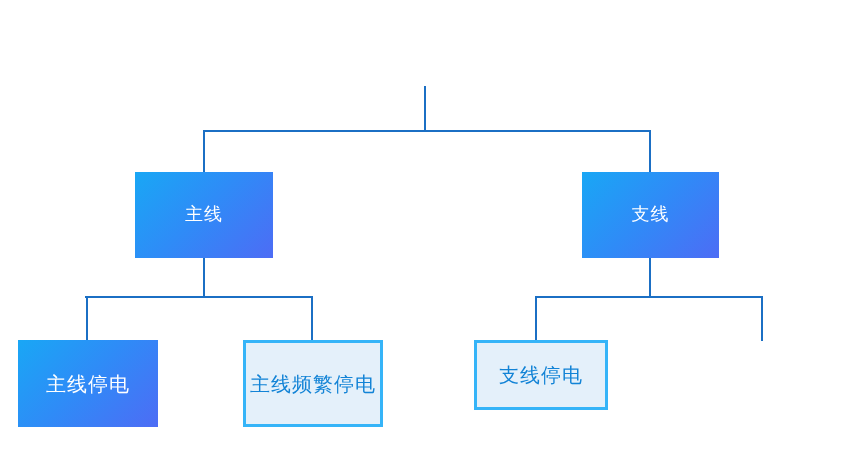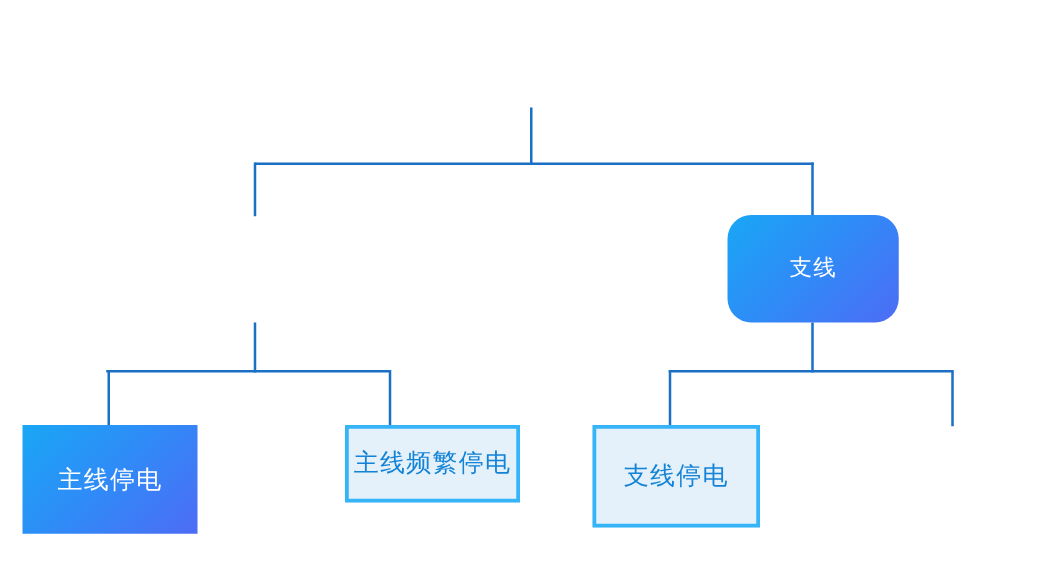--- a/index.html
+++ b/index.html
@@ -62,39 +62,37 @@
   #node-main-line {
     left: 135px;  top: 172px;
     width: 138px; height: 86px;
     font-size: 18px;
   }
 
   #node-branch-line {
     left: 582px;  top: 172px;
     width: 137px; height: 86px;
     font-size: 18px;
-    border-radius: 19px;
   }
 
   #node-main-outage {
     left: 18px;   top: 340px;
     width: 140px; height: 87px;
     font-size: 20px;
   }
 
   #node-main-frequent-outage {
     left: 243px;  top: 340px;
-    width: 140px; height: 62px;
+    width: 140px; height: 87px;
     font-size: 20px;
-    margin-left: 33px;
   }
 
   #node-branch-outage {
     left: 474px;  top: 340px;
-    width: 134px; height: 82px;
+    width: 134px; height: 70px;
     font-size: 20px;
   }
 
   #node-branch-frequent-outage {
     left: 692px;  top: 340px;
     width: 141px; height: 87px;
     font-size: 20px;
   }
 
   
@@ -132,20 +130,21 @@
   <div class="conn h" id="conn-main-bus"></div>
   <div class="conn v" id="conn-mo-drop"></div>
   <div class="conn v" id="conn-mfo-drop"></div>
 
   <div class="conn v" id="conn-branch-stem"></div>
   <div class="conn h" id="conn-branch-bus"></div>
   <div class="conn v" id="conn-bo-drop"></div>
   <div class="conn v" id="conn-bfo-drop"></div>
 
 
+  <div class="node solid" id="node-main-line">主线</div>
 
   <div class="node solid" id="node-branch-line">支线</div>
 
   <div class="node solid" id="node-main-outage">主线停电</div>
 
   <div class="node light" id="node-main-frequent-outage">主线频繁停电</div>
 
   <div class="node light" id="node-branch-outage">支线停电</div>
 
 

